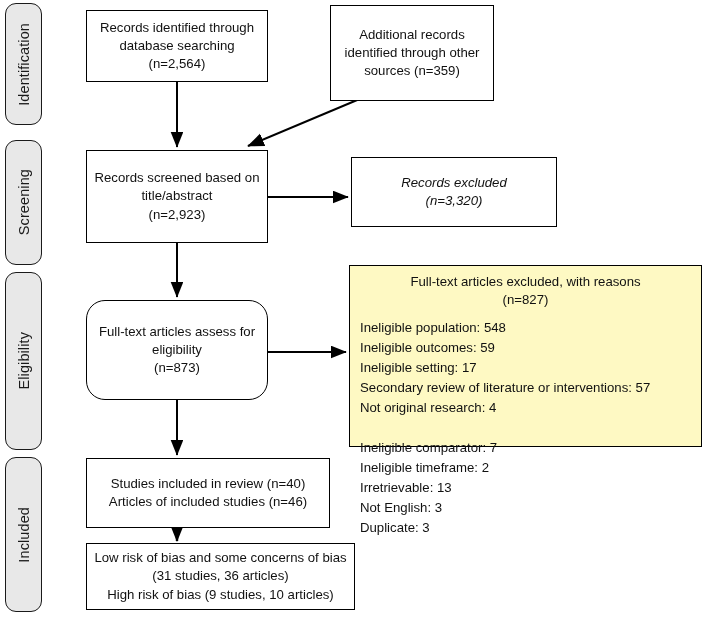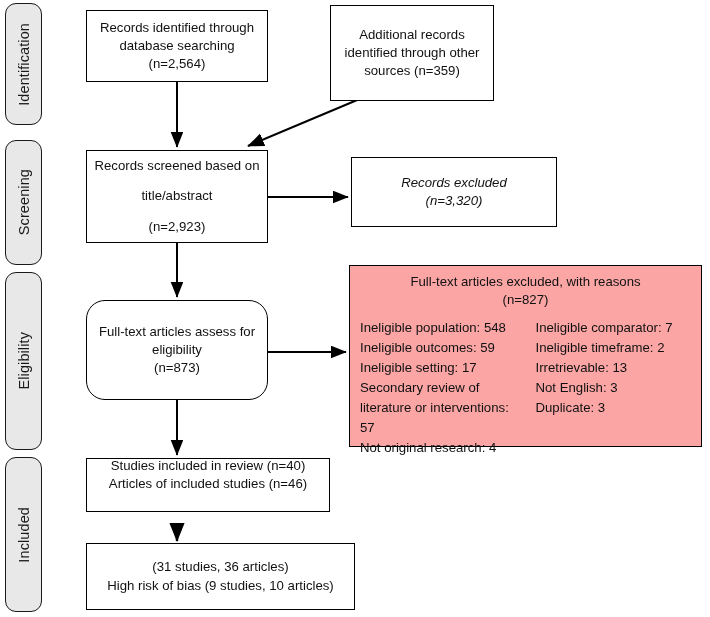--- a/index.html
+++ b/index.html
@@ -43,42 +43,43 @@
     border: 1.7px solid #000000;
     box-sizing: border-box;
     display: flex;
     flex-direction: column;
     align-items: center;
     justify-content: center;
     text-align: center;
     font-size: 13.2px;
     line-height: 1.38;
     color: #111111;
-    padding: 18px 6px;
+    padding: 0 6px;
   }
   .node .line { display: block; white-space: nowrap; }
   
   .reasons-box {
     position: absolute;
-    background: #fca5a5;
+    background: #fef9c3;
     border: 1.7px solid #000000;
     box-sizing: border-box;
     padding: 7px 10px 6px 10px;
     font-size: 13.2px;
     color: #111111;
   }
   .reasons-head {
     text-align: center;
     line-height: 1.35;
     margin-bottom: 9px;
   }
   .reasons-cols {
     display: flex;
     gap: 20px;
     align-items: flex-start;
+    flex-direction: column;
   }
   .reasons-col {
     flex: 1 1 0;
     line-height: 1.52;
   }
   .reasons-col .reason-item { white-space: nowrap; }
   .reasons-col .reason-item.wrap { white-space: normal; }
   
   .edge-svg {
     position: absolute;
@@ -134,43 +135,44 @@
     <span class="line">database searching</span>
     <span class="line">(n=2,564)</span>
   </div>
 
   <div class="node" style="left:330px; top:5px; width:164px; height:96px;">
     <span class="line">Additional records</span>
     <span class="line">identified through other</span>
     <span class="line">sources (n=359)</span>
   </div>
 
-  <div class="node" style="left:86px; top:150px; width:182px; height:93px;gap:12px;">
+  <div class="node" style="left:86px; top:150px; width:182px; height:93px;">
     <span class="line">Records screened based on</span>
     <span class="line">title/abstract</span>
     <span class="line">(n=2,923)</span>
   </div>
 
   <div class="node" style="left:351px; top:157px; width:206px; height:70px;font-style:italic;">
     <span class="line">Records excluded</span>
     <span class="line">(n=3,320)</span>
   </div>
 
   <div class="node" style="left:86px; top:300px; width:182px; height:100px;border-radius:19px;">
     <span class="line">Full-text articles assess for</span>
     <span class="line">eligibility</span>
     <span class="line">(n=873)</span>
   </div>
 
-  <div class="node" style="left:86px; top:458px; width:244px; height:54px;justify-content:flex-end;">
+  <div class="node" style="left:86px; top:458px; width:244px; height:70px;">
     <span class="line">Studies included in review (n=40)</span>
     <span class="line">Articles of included studies (n=46)</span>
   </div>
 
   <div class="node" style="left:86px; top:543px; width:269px; height:67px;">
+    <span class="line">Low risk of bias and some concerns of bias</span>
     <span class="line">(31 studies, 36 articles)</span>
     <span class="line">High risk of bias (9 studies, 10 articles)</span>
   </div>
 
   <div class="reasons-box" style="left:349px; top:265px; width:353px; height:182px;">
     <div class="reasons-head">
       <div>Full-text articles excluded, with reasons</div>
       <div>(n=827)</div>
     </div>
     <div class="reasons-cols">

